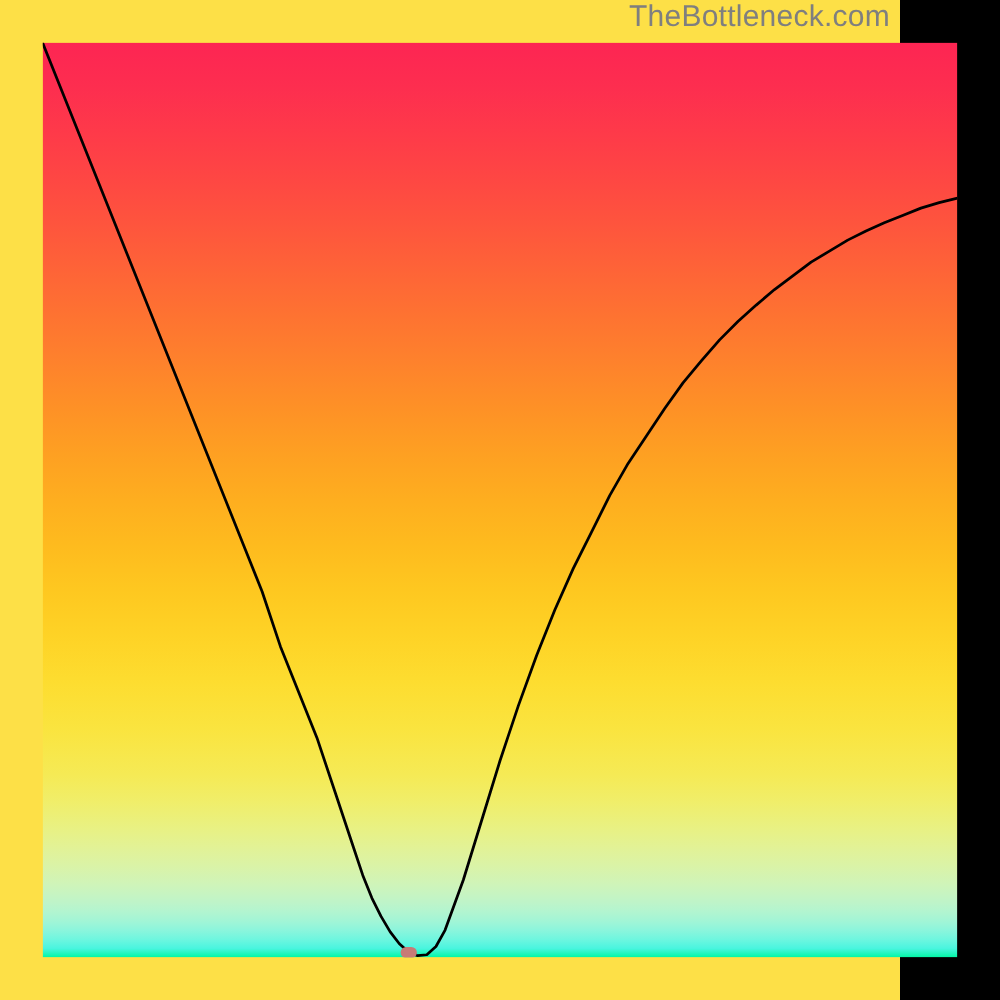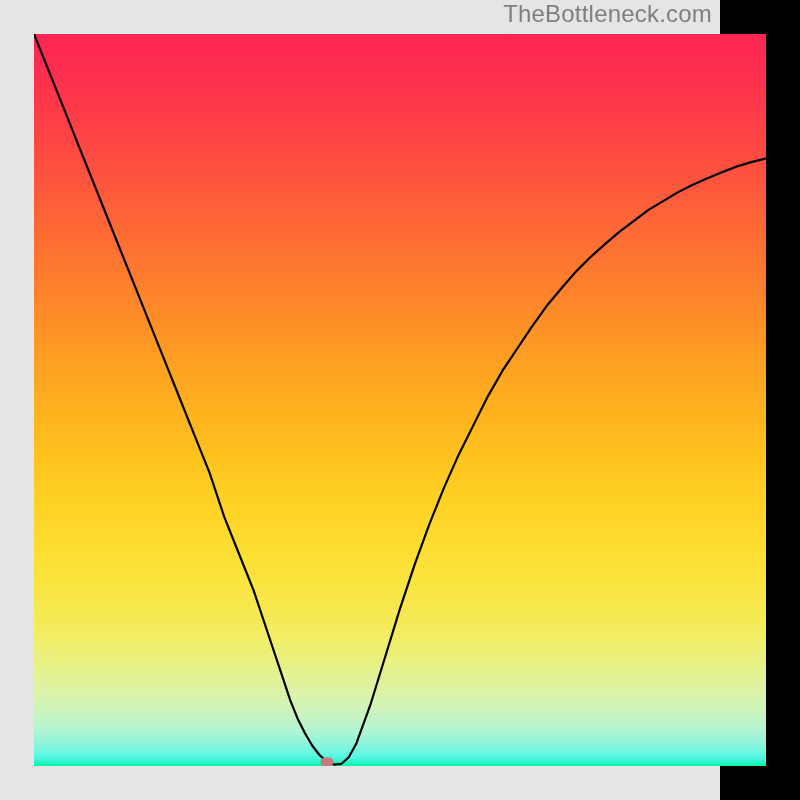--- a/index.html
+++ b/index.html
@@ -7,21 +7,21 @@
     padding: 0;
     width: 800px;
     height: 800px;
     background: #000;
     font-family: Arial, Helvetica, sans-serif;
   }
   .outer {
     position: relative;
     width: 720px;
     height: 800px;
-    background: #e5e5e5;
+    background: #fde047;
   }
   .watermark {
     position: absolute;
     top: 0px;
     right: 8px;
     color: #7f7f7f;
     font-size: 24px;
     font-weight: 400;
     letter-spacing: 0.2px;
     z-index: 50;

